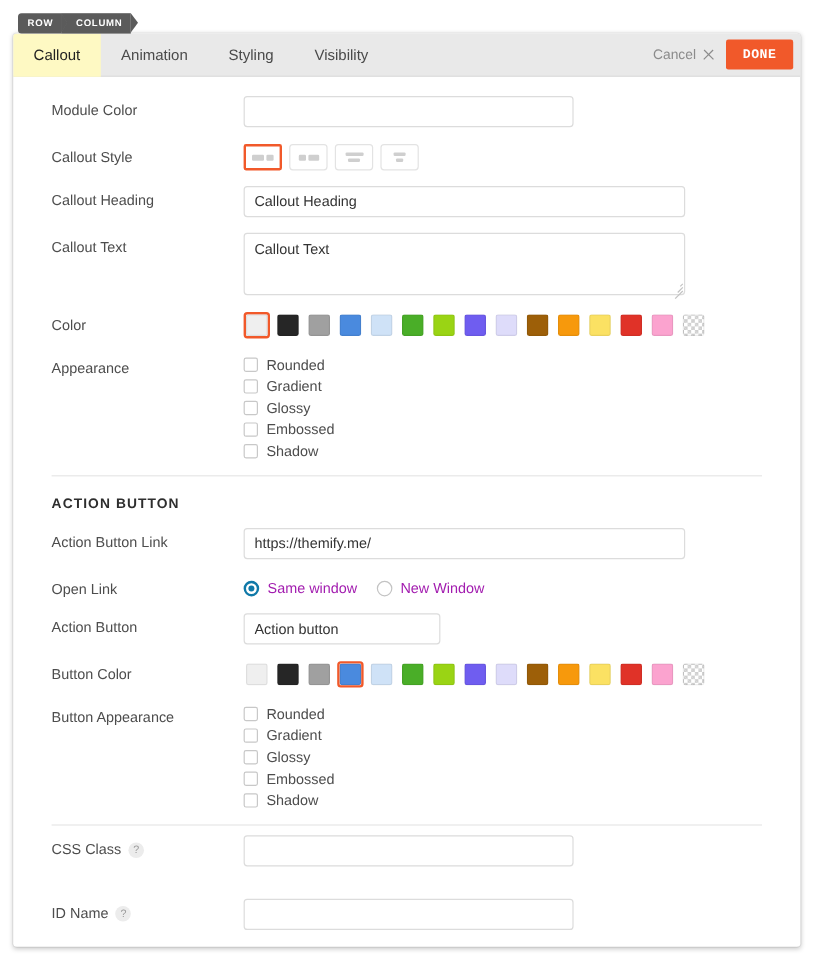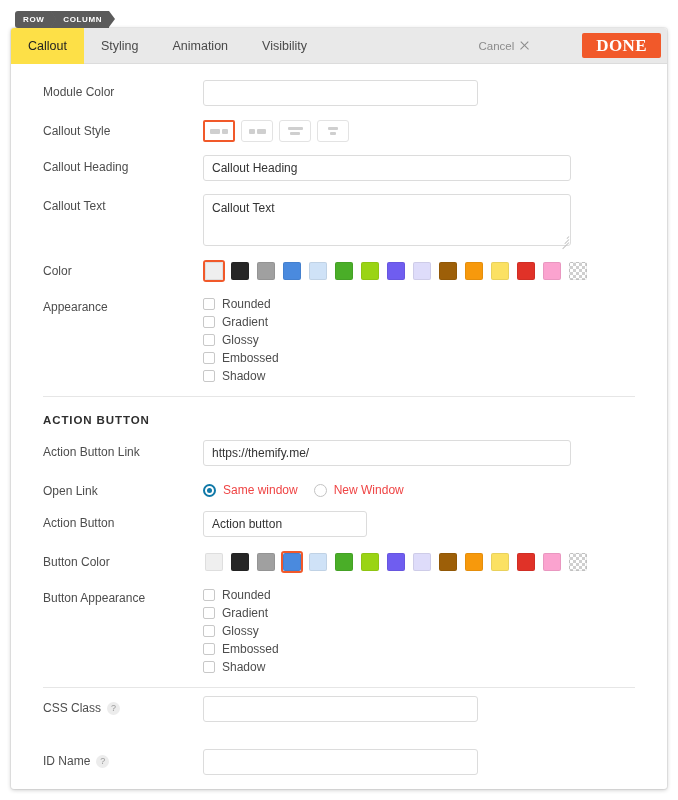--- a/index.html
+++ b/index.html
@@ -89,21 +89,21 @@
   .tab {
     display: flex;
     align-items: center;
     padding: 0 17px;
     font-size: 12.5px;
     color: #4a4a4a;
     cursor: pointer;
     height: 36px;
   }
   .tab.active {
-    background: #fde047;
+    background: #fef9c3;
     color: #222;
     position: relative;
   }
   .tabbar-right {
     margin-left: auto;
     display: flex;
     align-items: center;
     padding-right: 6px;
     gap: 0;
   }
@@ -126,30 +126,29 @@
     position: absolute;
     left: 0; top: 5px;
     width: 11px; height: 1.4px;
     background: #8b8b8b;
   }
   .x-icon::before { transform: rotate(45deg); }
   .x-icon::after  { transform: rotate(-45deg); }
   .done-btn {
     background: #f1592a;
     color: #ffffff;
-    font-size: 17px;
+    font-size: 11px;
     font-weight: bold;
     letter-spacing: .4px;
     border: none;
     border-radius: 2px;
     padding: 0 14px;
     height: 25px;
     cursor: pointer;
-    font-family: Liberation Serif, serif;
-    margin-left: 43px;
+    font-family: Liberation Mono, monospace;
   }
 
   
   .panel-body {
     padding: 16px 0 0 0;
     height: calc(100% - 37px);
     overflow: hidden;
   }
   .row {
     display: flex;
@@ -305,21 +304,21 @@
     flex: 0 0 12px;
   }
 
   
   .radios { display: flex; align-items: center; gap: 16px; padding-top: 4px; }
   .radio-item {
     display: flex;
     align-items: center;
     gap: 7px;
     font-size: 12px;
-    color: #ef4444;
+    color: #a21caf;
     cursor: pointer;
   }
   .rdot {
     width: 13px; height: 13px;
     border-radius: 50%;
     border: 1px solid #c3c3c3;
     background: #fff;
     position: relative;
     flex: 0 0 13px;
   }
@@ -357,22 +356,22 @@
   <div class="breadcrumb">
     <span class="crumb sep">ROW</span>
     <span class="crumb second">COLUMN</span>
     <span class="crumb-tail"></span>
   </div>
 
   <div class="panel">
 
     <div class="tabbar">
       <div class="tab active">Callout</div>
+      <div class="tab">Animation</div>
       <div class="tab">Styling</div>
-      <div class="tab">Animation</div>
       <div class="tab">Visibility</div>
 
       <div class="tabbar-right">
         <div class="cancel-btn">
           <span>Cancel</span>
           <span class="x-icon"></span>
         </div>
         <button class="done-btn">DONE</button>
       </div>
     </div>

